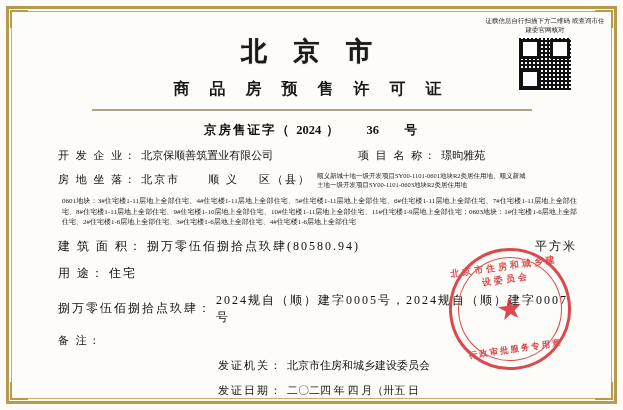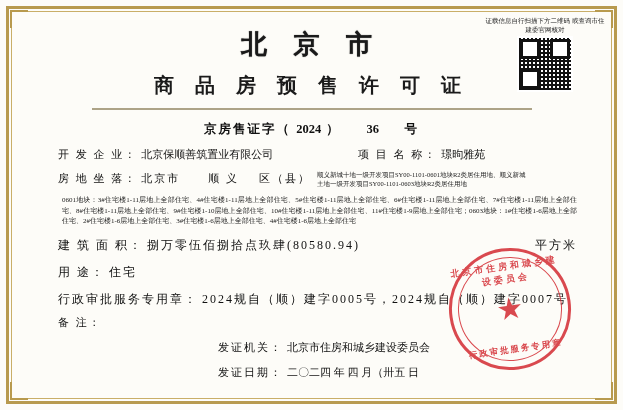--- a/index.html
+++ b/index.html
@@ -72,25 +72,25 @@
   }
 
   
   .title1,.title2{
     text-align:center;
     color:#1a1a1a;
     font-weight:bold;
     letter-spacing:10px;
   }
   .title1{
-    font-size:26px;margin-top:11px;
+    font-size:26px;margin-top:18px;
     text-shadow:0 0 1px #333;
   }
   .title2{
-    font-size:20px;margin-top:10px;letter-spacing:8px;
+    font-size:16px;margin-top:10px;letter-spacing:8px;
   }
   .title-rule{
     width:440px;height:2px;background:#6b5a2a;
     margin:9px auto 0 auto;
     opacity:.55;
   }
 
   .certno{
     text-align:center;
     font-size:12.5px;
@@ -256,21 +256,21 @@
         <span class="lbl unit">平方米</span>
       </div>
 
       <div class="row big-row">
         <span class="lbl">用 途：</span>
         <span class="val">住宅</span>
       </div>
 
 
       <div class="row big-row">
-        <span class="lbl">行政审批服务专用章：</span>
+        <span class="lbl">捌万零伍佰捌拾点玖肆：</span>
         <span class="val">2024规自（顺）建字0005号，2024规自（顺）建字0007号</span>
       </div>
     </div>
 
     <div class="footer">
       <div class="row">
         <span class="lbl">备 注：</span>
         <span class="val"></span>
       </div>
       <div class="row">

